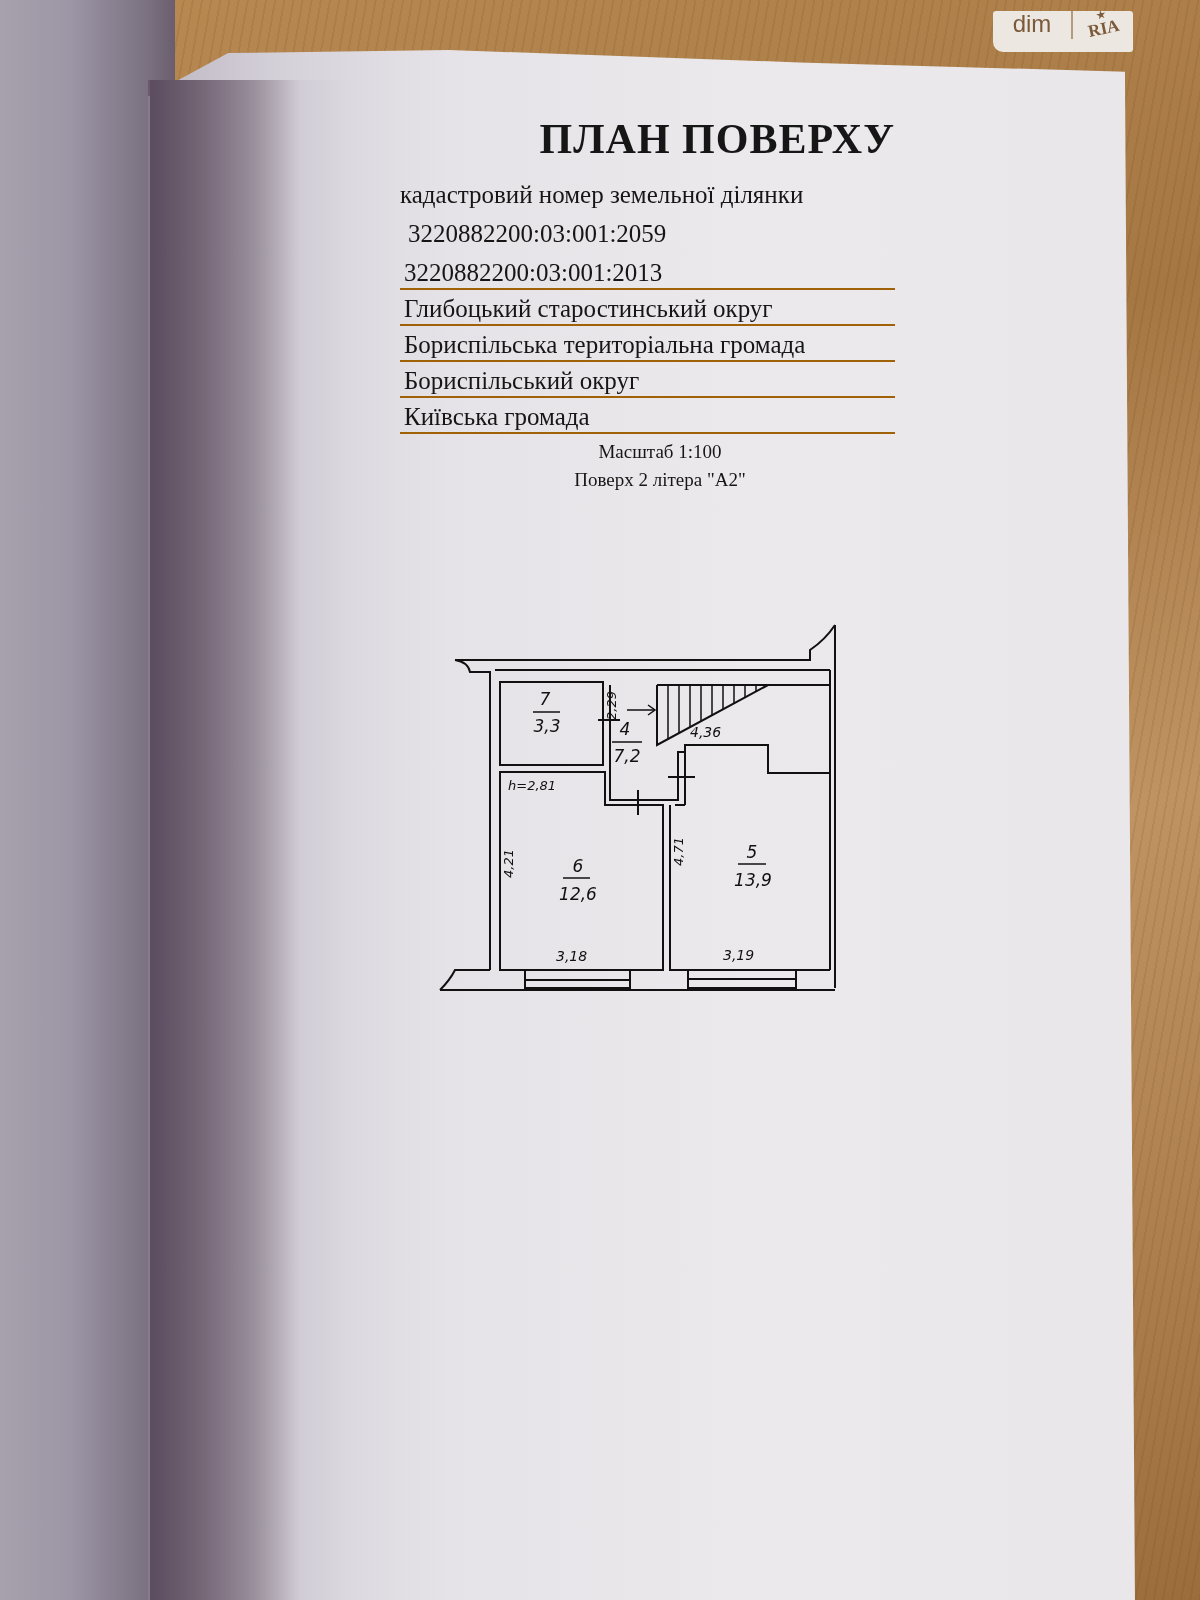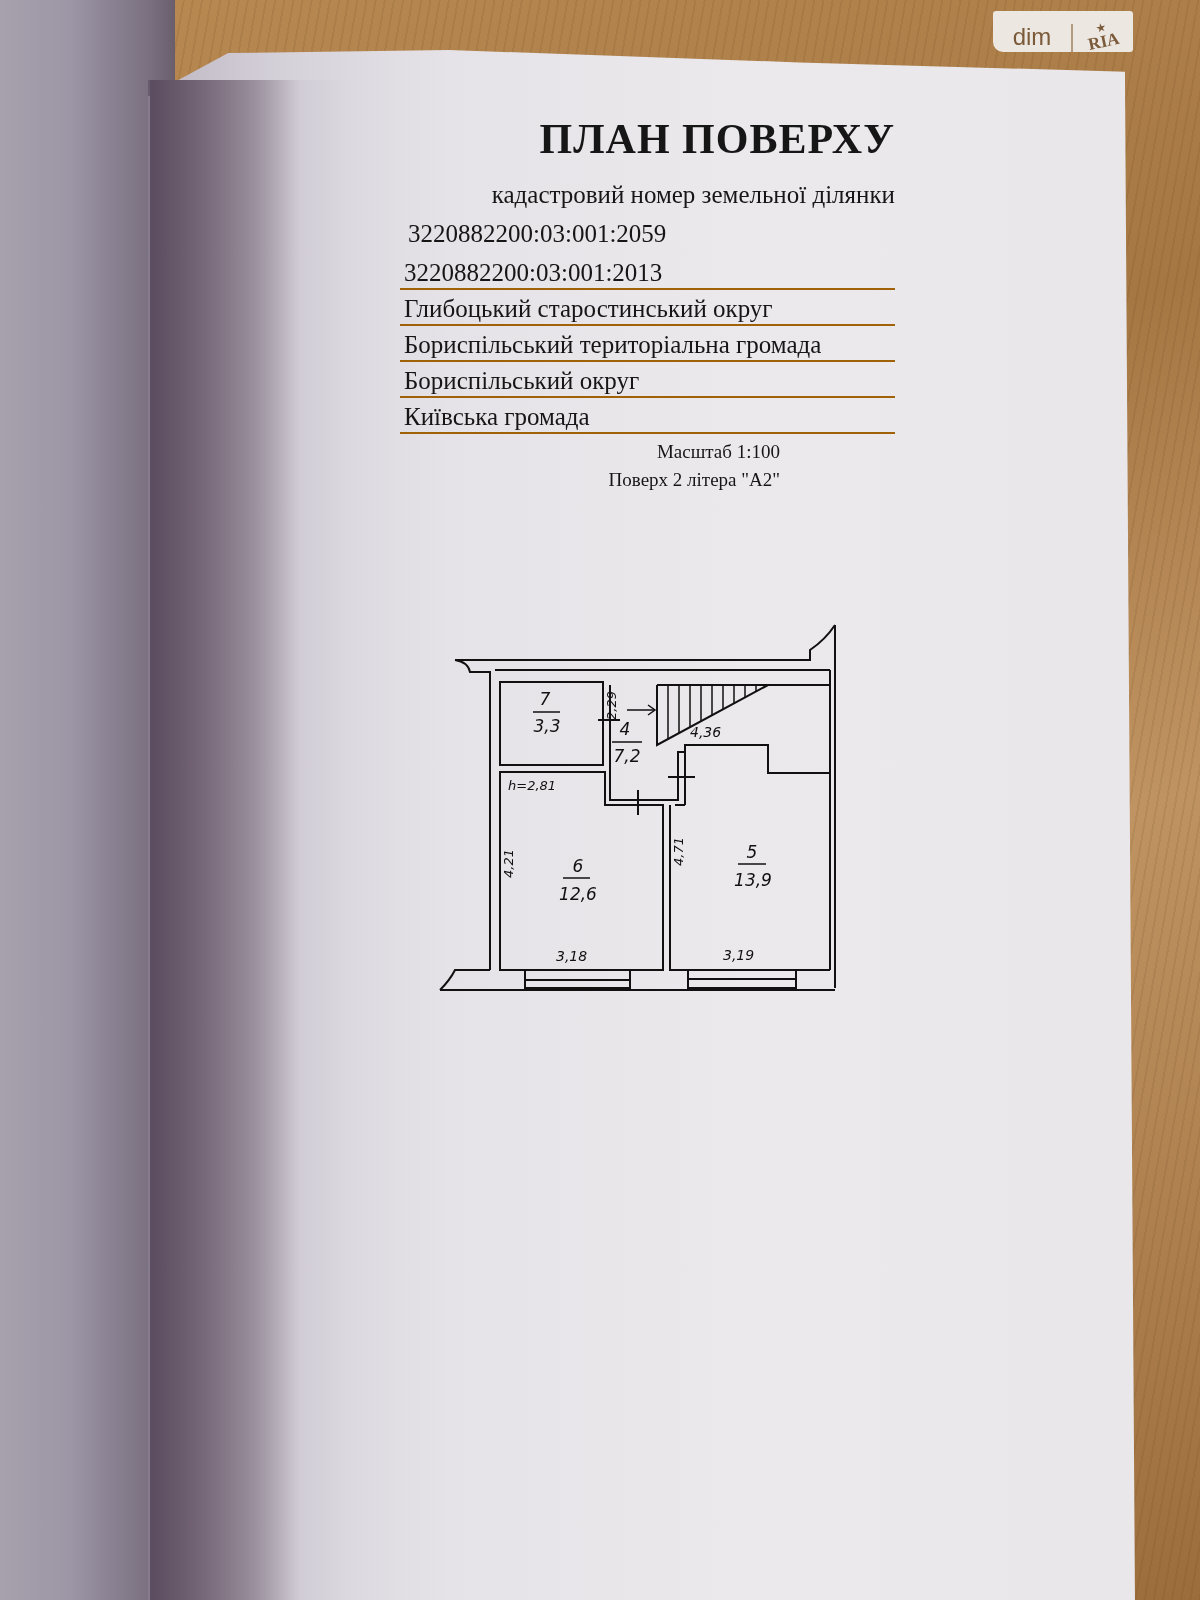--- a/index.html
+++ b/index.html
@@ -35,26 +35,26 @@
   }
   .title {
     text-align:right; font-size:42px; letter-spacing:1px; margin:0 0 18px 0; padding-left:120px;
   }
   .caption { font-size:25px; line-height:31px; margin:0; }
   .cad { font-size:25px; line-height:32px; margin:8px; }
   .ruled {
     font-size:25px; line-height:30px; border-bottom:2px solid #a16207; margin:0 0 4px 0; padding-left:4px;
   }
   .scale-block { position:absolute; left:540px; top:438px; width:240px; text-align:center; color:#161616; }
-  .scale-block div { font-size:19px; line-height:28px;text-align:right; }
+  .scale-block div { font-size:19px; line-height:28px; }
   .plan-svg { position:absolute; left:430px; top:620px; }
   .plan-text { font-family:"DejaVu Sans", sans-serif; font-style:italic; fill:#111; }
   .logo {
     position:absolute; left:993px; top:11px; width:140px; height:41px;
-    background:#ece7e0; border-radius:3px 3px 3px 10px; display:flex; align-items:flex-end;
+    background:#ece7e0; border-radius:3px 3px 3px 10px; display:flex; align-items:flex-start;
     font-family:"Liberation Sans", sans-serif;
   }
   .logo-dim { color:#7b5a3a; font-size:24px; width:78px; text-align:center; border-right:2px solid #b49b80; height:28px; line-height:26px; }
   .logo-ria { color:#7b5a3a; font-family:"Liberation Serif", serif; font-weight:bold; font-size:17px; width:60px; text-align:center; transform:rotate(-12deg); }
 </style>
 </head>
 <body>
 
 <div class="wood-grain"></div>
 <div class="left-page"></div>
@@ -65,25 +65,25 @@
 <div class="logo">
   <span class="logo-dim">dim</span>
   <span class="logo-ria">
     <span style="font-size:10px;display:block;line-height:8px;">★</span>
     <span>RIA</span>
   </span>
 </div>
 
 <div class="doc">
   <h1 class="title">ПЛАН ПОВЕРХУ</h1>
-  <p class="caption" style="margin-top:-2px;text-align:right;">кадастровий номер земельної ділянки</p>
+  <p class="caption" style="margin-top:-2px;">кадастровий номер земельної ділянки</p>
   <p class="cad">3220882200:03:001:2059</p>
   <p class="ruled">3220882200:03:001:2013</p>
   <p class="ruled">Глибоцький старостинський округ</p>
-  <p class="ruled">Бориспільський територіальна громада</p>
+  <p class="ruled">Бориспільська територіальна громада</p>
   <p class="ruled">Бориспільський округ</p>
   <p class="ruled">Київська громада</p>
 </div>
 
 <div class="scale-block">
   <div>Масштаб 1:100</div>
   <div>Поверх 2  літера "А2"</div>
 </div>
 
 <svg class="plan-svg" width="420" height="380" viewBox="0 0 420 380">

